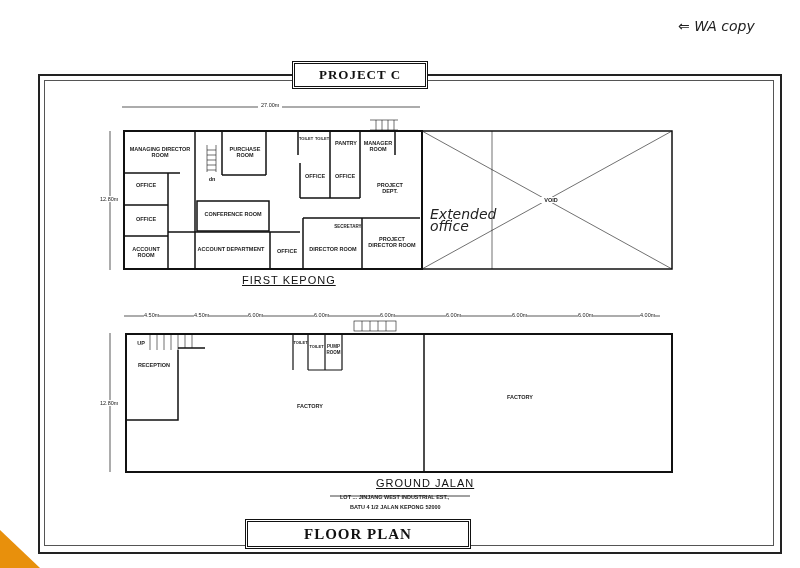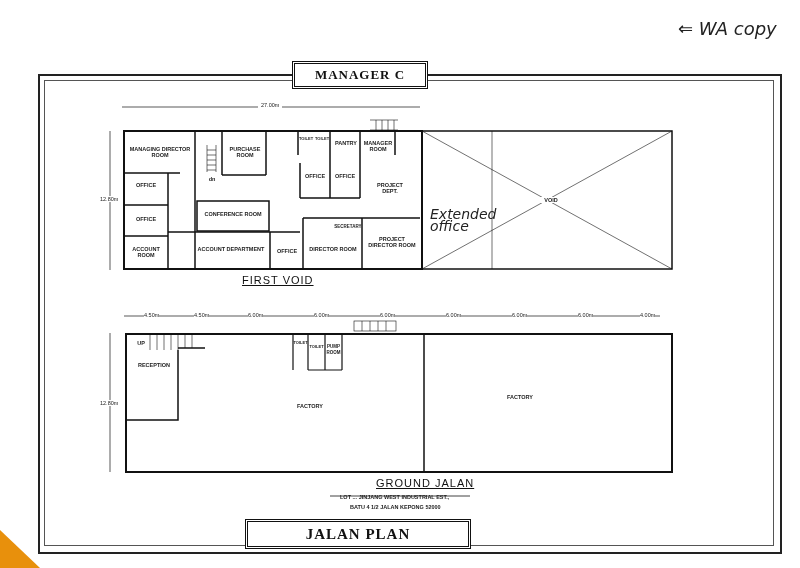--- a/index.html
+++ b/index.html
@@ -4,35 +4,35 @@
 <style>
   html,body{margin:0;padding:0;background:#fff;}
   body{width:800px;height:568px;position:relative;overflow:hidden;font-family:"Liberation Sans",sans-serif;color:#111;}
   .abs{position:absolute;}
   .frame-outer{left:38px;top:74px;width:740px;height:476px;border:2px solid #222;}
   .frame-inner{left:44px;top:80px;width:728px;height:464px;border:1px solid #555;}
   .title-box{background:#fff;border:3px double #111;font-family:"Liberation Serif",serif;font-weight:bold;text-align:center;letter-spacing:1px;}
   .room{font-size:5.5px;font-weight:bold;text-align:center;line-height:6px;color:#222;}
   .dim{font-size:5.5px;color:#222;}
   .floor-label{font-size:11px;text-decoration:underline;letter-spacing:1px;}
-  .hand{font-family:"DejaVu Sans",sans-serif;font-size:18px;color:#222;font-style:italic;}
+  .hand{font-family:"DejaVu Sans",sans-serif;font-size:14px;color:#222;font-style:italic;}
   svg line, svg polyline, svg rect{stroke:#111;fill:none;}
 </style>
 </head>
 <body>
 
 <div class="abs hand" style="left:678px;top:18px;">⇐ WA copy</div>
 
 <div class="abs" style="left:0;top:530px;width:0;height:0;border-left:40px solid #e8900c;border-top:38px solid transparent;"></div>
 
 <div class="abs frame-outer"></div>
 <div class="abs frame-inner"></div>
 
-<div class="abs title-box" style="left:292px;top:61px;width:130px;height:22px;line-height:22px;font-size:13px;">MANAGER C</div>
-<div class="abs title-box" style="left:245px;top:519px;width:220px;height:24px;line-height:24px;font-size:15px;">JALAN PLAN</div>
+<div class="abs title-box" style="left:292px;top:61px;width:130px;height:22px;line-height:22px;font-size:13px;">PROJECT C</div>
+<div class="abs title-box" style="left:245px;top:519px;width:220px;height:24px;line-height:24px;font-size:15px;">FLOOR PLAN</div>
 
 <svg class="abs" style="left:0;top:0;" width="800" height="568">
 
   <line x1="122" y1="107" x2="420" y2="107" stroke-width="0.7"></line>
   <line x1="110" y1="131" x2="110" y2="270" stroke-width="0.7"></line>
 
   <rect x="124" y="131" width="298" height="138" stroke-width="2"></rect>
 
   <line x1="195" y1="131" x2="195" y2="270" stroke-width="1.5"></line>
   <line x1="124" y1="173" x2="180" y2="173" stroke-width="1.5"></line>
@@ -121,21 +121,21 @@
 <div class="abs room" style="left:200px;top:211px;width:66px;">CONFERENCE ROOM</div>
 <div class="abs room" style="left:124px;top:246px;width:44px;">ACCOUNT ROOM</div>
 <div class="abs room" style="left:195px;top:246px;width:72px;">ACCOUNT DEPARTMENT</div>
 <div class="abs room" style="left:272px;top:248px;width:30px;">OFFICE</div>
 <div class="abs room" style="left:334px;top:224px;width:28px;font-size:4.5px;">SECRETARY</div>
 <div class="abs room" style="left:306px;top:246px;width:54px;">DIRECTOR ROOM</div>
 <div class="abs room" style="left:364px;top:236px;width:56px;">PROJECT DIRECTOR ROOM</div>
 <div class="abs room" style="left:536px;top:197px;width:30px;background:#fff;">VOID</div>
 <div class="abs room" style="left:206px;top:176px;width:12px;">dn</div>
 <div class="abs hand" style="left:430px;top:208px;width:50px;font-size:14px;line-height:12px;">Extended office</div>
-<div class="abs floor-label" style="left:242px;top:274px;">FIRST VOID</div>
+<div class="abs floor-label" style="left:242px;top:274px;">FIRST KEPONG</div>
 
 <div class="abs dim" style="left:144px;top:312px;background:#fff;">4.50m</div>
 <div class="abs dim" style="left:194px;top:312px;background:#fff;">4.50m</div>
 <div class="abs dim" style="left:248px;top:312px;background:#fff;">6.00m</div>
 <div class="abs dim" style="left:314px;top:312px;background:#fff;">6.00m</div>
 <div class="abs dim" style="left:380px;top:312px;background:#fff;">6.00m</div>
 <div class="abs dim" style="left:446px;top:312px;background:#fff;">6.00m</div>
 <div class="abs dim" style="left:512px;top:312px;background:#fff;">6.00m</div>
 <div class="abs dim" style="left:578px;top:312px;background:#fff;">6.00m</div>
 <div class="abs dim" style="left:640px;top:312px;background:#fff;">4.00m</div>

